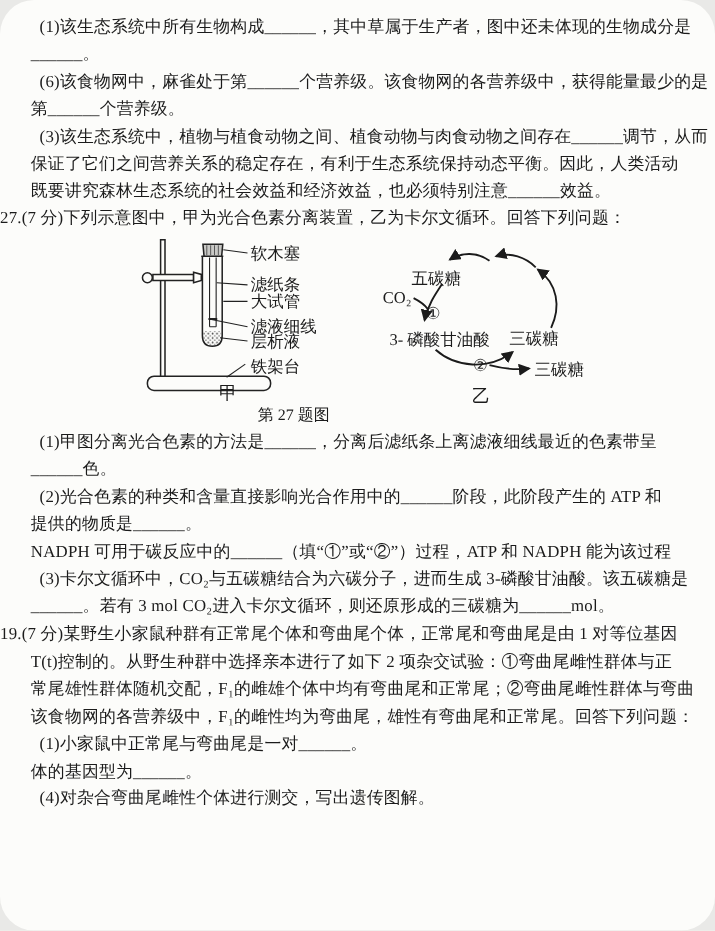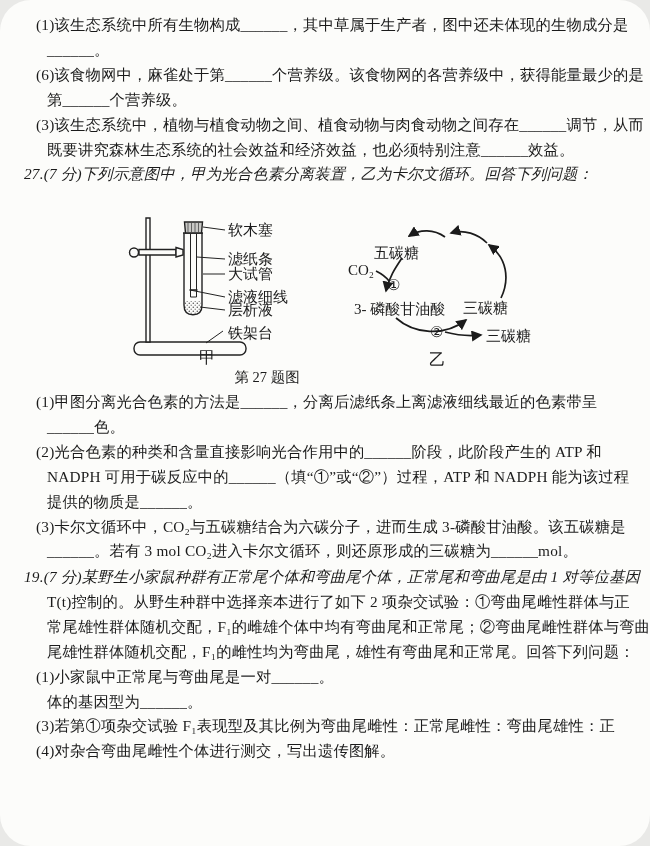--- a/index.html
+++ b/index.html
@@ -7,43 +7,44 @@
     position:relative; width:650px; height:846px; margin:0 auto;
     background:#fcfcfa; color:#1b1b1b; overflow:hidden;
     font-family:"Liberation Serif","DejaVu Serif",serif;
     border-radius:31px;
   }
   .tblock{position:absolute; left:0; width:650px;}
   .ln{
     font-size:15.3px; line-height:24.9px; letter-spacing:0.2px;
     white-space:nowrap;
   }
-  .ind-num{padding-left:24px;font-style:italic;}
+  .ind-num{}
   .ind-sub{padding-left:36px;}
-  .ind-cont{padding-left:47px;}
+  .ind-cont{padding-left:28px;}
   .caption{
     position:absolute; top:368px; left:0; width:534px;
     text-align:center; font-size:14.5px;
   }
   .figsvg{position:absolute; top:210px; left:0;}
   .figsvg text{font-size:15px; fill:#1b1b1b;}
   .figsvg .big{font-size:16.5px;}
   .figsvg path,.figsvg line,.figsvg rect,.figsvg circle{vector-effect:non-scaling-stroke;}
 </style>
 </head>
 <body>
 
 <div class="page">
 
   <div class="tblock" style="top:13px">
     <div class="ln ind-sub">(1)该生态系统中所有生物构成______，其中草属于生产者，图中还未体现的生物成分是</div>
     <div class="ln ind-cont">______。</div>
     <div class="ln ind-sub">(6)该食物网中，麻雀处于第______个营养级。该食物网的各营养级中，获得能量最少的是</div>
     <div class="ln ind-cont">第______个营养级。</div>
     <div class="ln ind-sub">(3)该生态系统中，植物与植食动物之间、植食动物与肉食动物之间存在______调节，从而</div>
+    <div class="ln ind-cont">保证了它们之间营养关系的稳定存在，有利于生态系统保持动态平衡。因此，人类活动</div>
     <div class="ln ind-cont">既要讲究森林生态系统的社会效益和经济效益，也必须特别注意______效益。</div>
     <div class="ln ind-num">27.(7 分)下列示意图中，甲为光合色素分离装置，乙为卡尔文循环。回答下列问题：</div>
   </div>
 
   <svg class="figsvg" width="650" height="164" viewBox="0 0 650 164">
     <defs>
       <marker id="ah" viewBox="0 0 10 10" refX="8.5" refY="5" markerWidth="6.5" markerHeight="6.5" orient="auto">
         <path d="M0,0 L10,5 L0,10 z" fill="#1b1b1b"></path>
       </marker>
       <pattern id="dots" width="4" height="4" patternUnits="userSpaceOnUse">
@@ -125,30 +126,29 @@
     <text x="486" y="131">三碳糖</text>
     <text x="429" y="155" class="big">乙</text>
   </svg>
 
   <div class="caption">第 27 题图</div>
 
   <div class="tblock" style="top:390px">
     <div class="ln ind-sub">(1)甲图分离光合色素的方法是______，分离后滤纸条上离滤液细线最近的色素带呈</div>
     <div class="ln ind-cont">______色。</div>
     <div class="ln ind-sub">(2)光合色素的种类和含量直接影响光合作用中的______阶段，此阶段产生的 ATP 和</div>
+    <div class="ln ind-cont">提供的物质是______。</div>
     <div class="ln ind-cont">NADPH 可用于碳反应中的______（填“①”或“②”）过程，ATP 和 NADPH 能为该过程</div>
-    <div class="ln ind-cont">提供的物质是______。</div>
     <div class="ln ind-sub">(3)卡尔文循环中，CO₂与五碳糖结合为六碳分子，进而生成 3-磷酸甘油酸。该五碳糖是</div>
     <div class="ln ind-cont">______。若有 3 mol CO₂进入卡尔文循环，则还原形成的三碳糖为______mol。</div>
   </div>
 
   <div class="tblock" style="top:565px">
     <div class="ln ind-num">19.(7 分)某野生小家鼠种群有正常尾个体和弯曲尾个体，正常尾和弯曲尾是由 1 对等位基因</div>
     <div class="ln ind-cont">T(t)控制的。从野生种群中选择亲本进行了如下 2 项杂交试验：①弯曲尾雌性群体与正</div>
     <div class="ln ind-cont">常尾雄性群体随机交配，F₁的雌雄个体中均有弯曲尾和正常尾；②弯曲尾雌性群体与弯曲</div>
-    <div class="ln ind-cont">尾雄性群体随机交配，F₁的雌性均为弯曲尾，雄性有弯曲尾和正常尾。回答下列问题：</div>
+    <div class="ln ind-cont">该食物网的各营养级中，F₁的雌性均为弯曲尾，雄性有弯曲尾和正常尾。回答下列问题：</div>
     <div class="ln ind-sub">(1)小家鼠中正常尾与弯曲尾是一对______。</div>
     <div class="ln ind-cont">体的基因型为______。</div>
-    <div class="ln ind-sub">(3)若第①项杂交试验 F₁表现型及其比例为弯曲尾雌性：正常尾雌性：弯曲尾雄性：正</div>
     <div class="ln ind-sub">(4)对杂合弯曲尾雌性个体进行测交，写出遗传图解。</div>
   </div>
 
 </div>
 
 </body></html>

